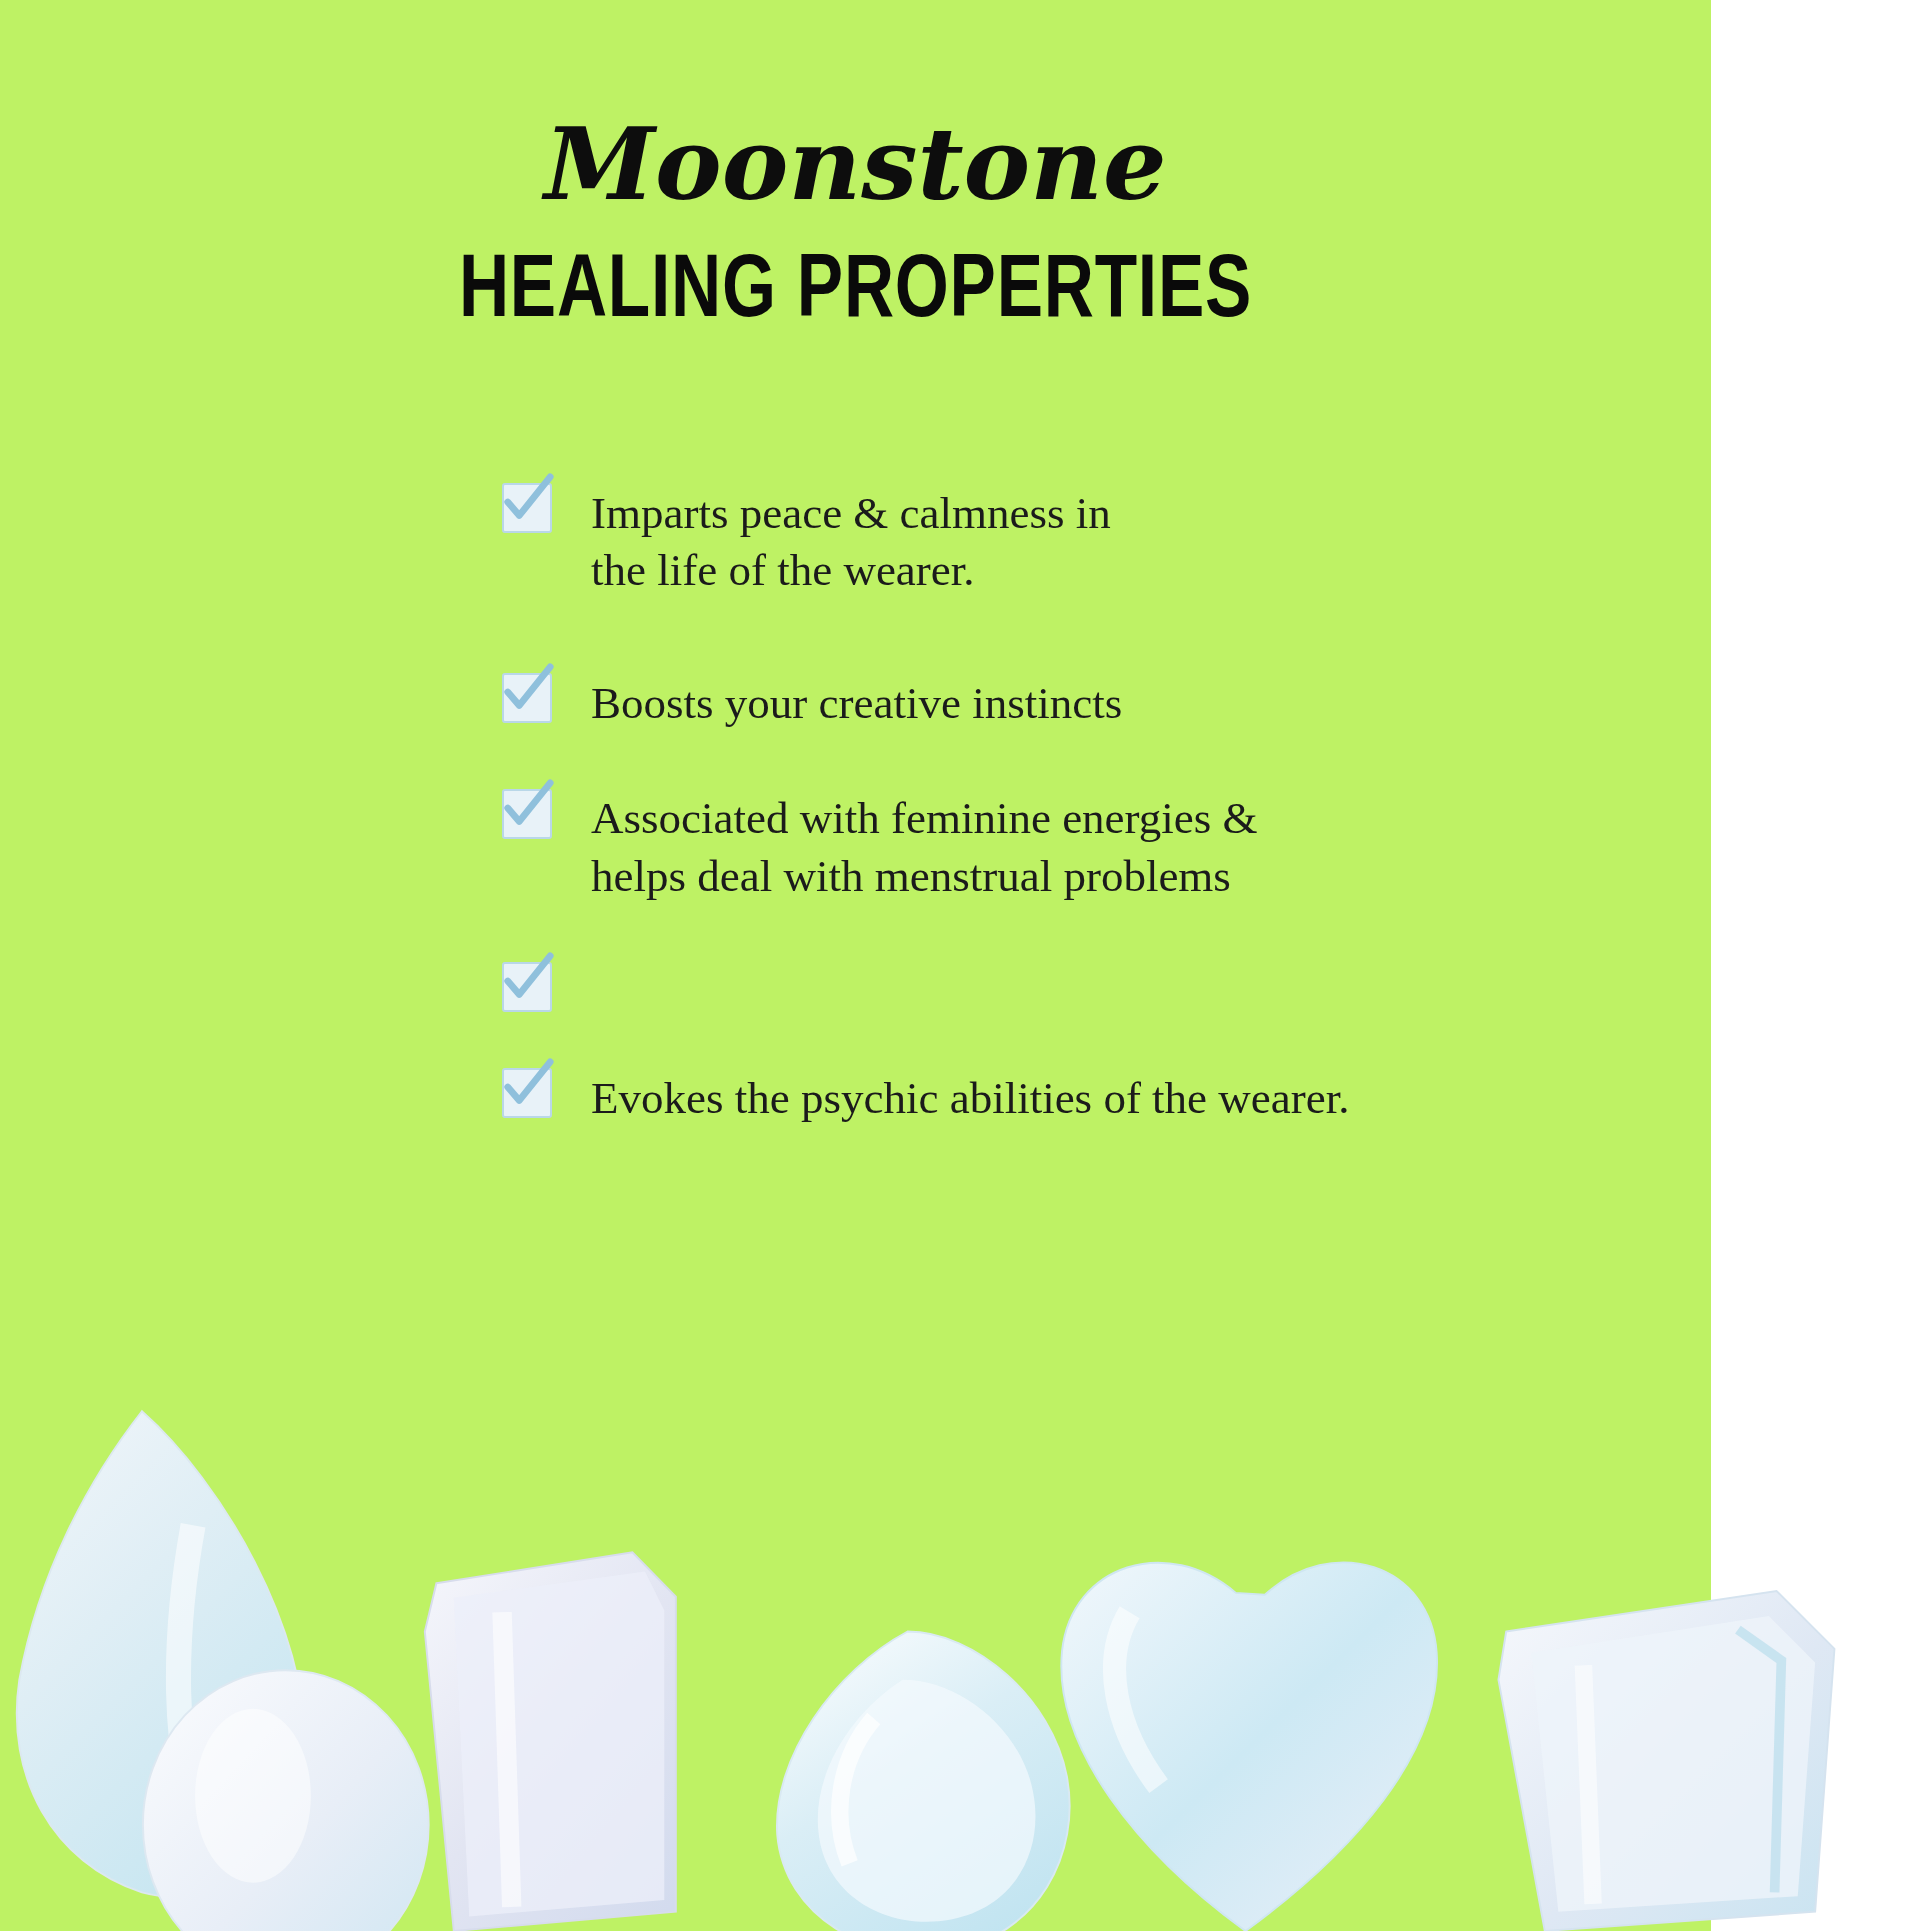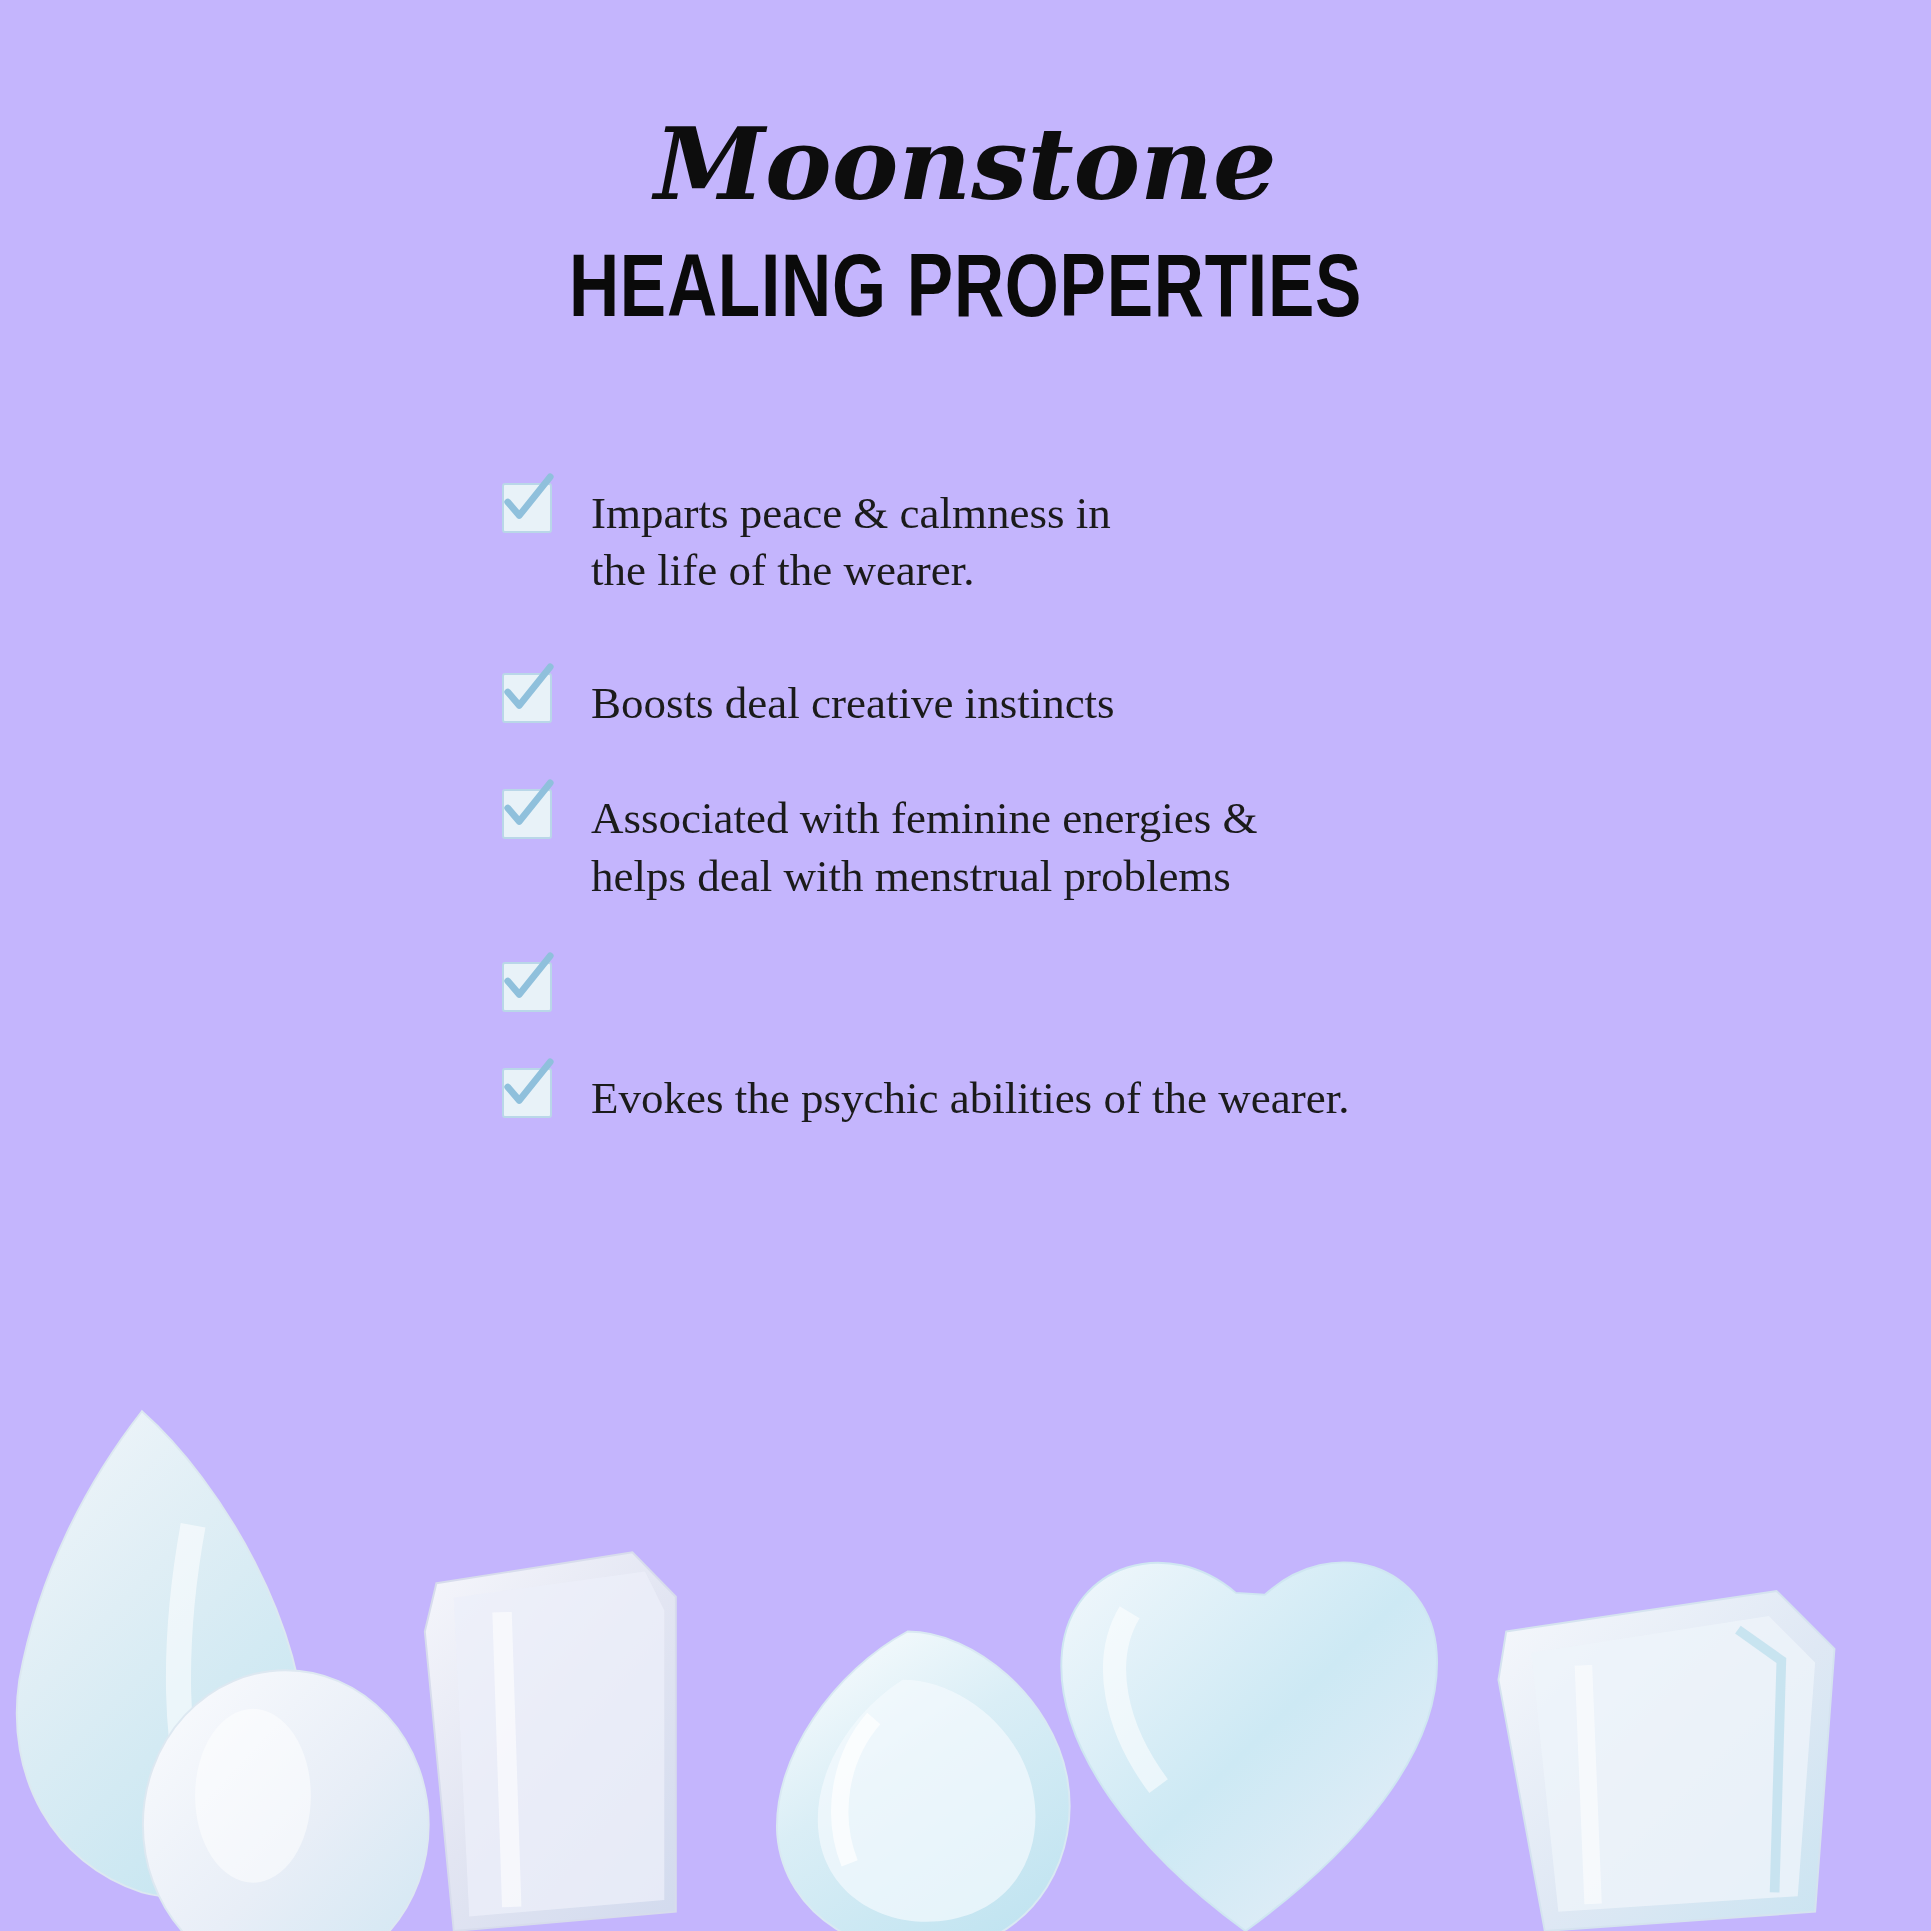--- a/index.html
+++ b/index.html
@@ -10,23 +10,23 @@
     background: #ffffff;
     overflow: hidden;
   }
   body {
     font-family: "Liberation Serif", serif;
     color: #1a1a1a;
   }
 
   .page {
     position: relative;
-    width: 1931px;
+    width: 1711px;
     height: 1931px;
-    background: #c4b5fd;
+    background: #bef264;
   }
 
   
   .title-block {
     padding-top: 114px;
     text-align: center;
   }
   .title-main {
     font-family: "DejaVu Serif", "Liberation Serif", serif;
     font-style: italic;
@@ -126,21 +126,21 @@
       <span class="item-text">Imparts peace &amp; calmness in
 the life of the wearer.</span>
     </div>
 
     <div class="list-item gap-md">
       <span class="check">
         <svg viewBox="0 0 58 58" aria-hidden="true">
           <path d="M8 30 L20 44 L52 4" fill="none" stroke="#8fc0dc" stroke-width="7" stroke-linecap="round" stroke-linejoin="round"></path>
         </svg>
       </span>
-      <span class="item-text">Boosts deal creative instincts</span>
+      <span class="item-text">Boosts your creative instincts</span>
     </div>
 
     <div class="list-item gap-md">
       <span class="check">
         <svg viewBox="0 0 58 58" aria-hidden="true">
           <path d="M8 30 L20 44 L52 4" fill="none" stroke="#8fc0dc" stroke-width="7" stroke-linecap="round" stroke-linejoin="round"></path>
         </svg>
       </span>
       <span class="item-text">Associated with feminine energies &amp;
 helps deal with menstrual problems</span>

